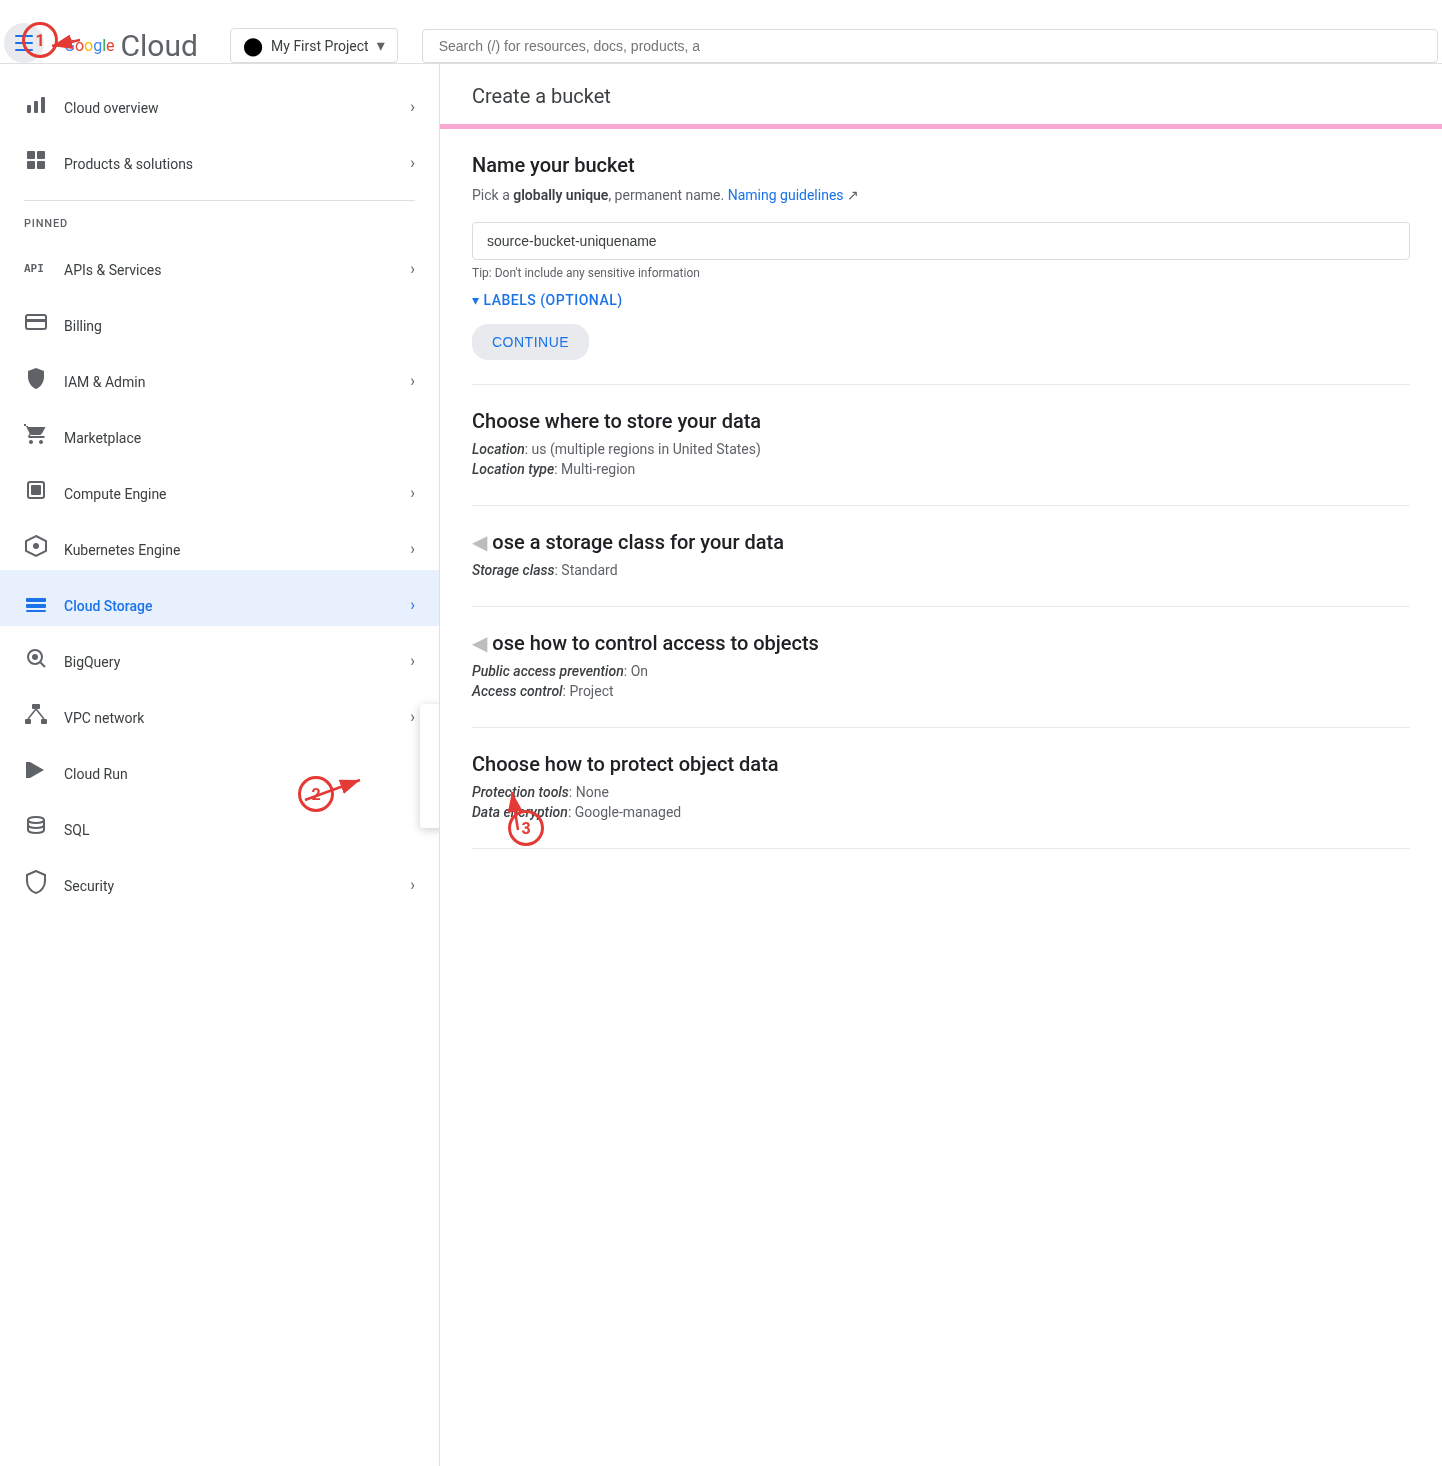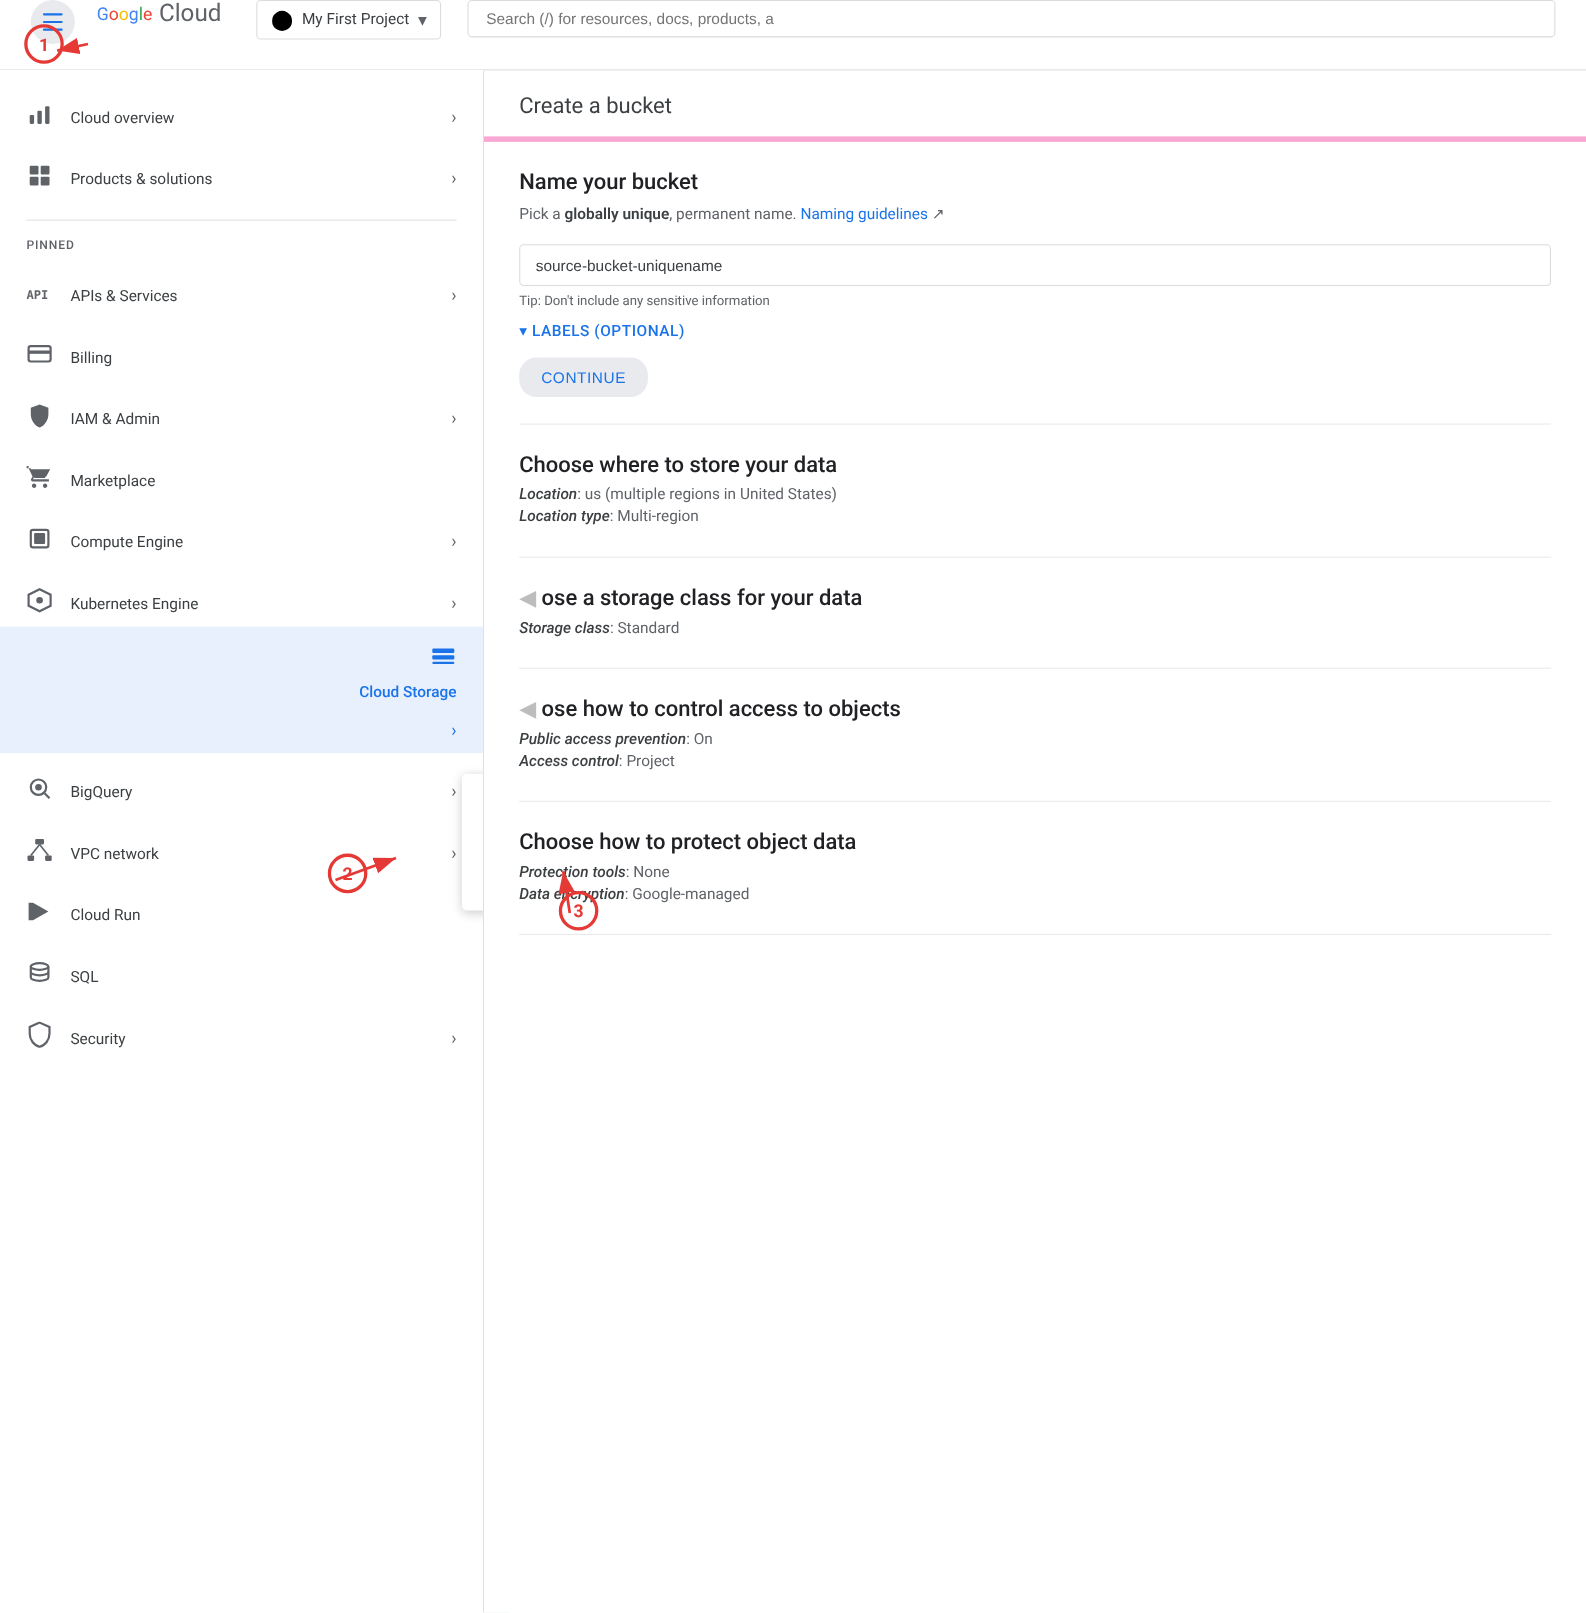--- a/index.html
+++ b/index.html
@@ -1,36 +1,36 @@
 <!DOCTYPE html>
 <html><head>
   <meta charset="utf-8">
   <style>
     * { margin: 0; padding: 0; box-sizing: border-box; }
     body { font-family: 'Google Sans', Roboto, Arial, sans-serif; background: #f8f9fa; width: 1442px; min-height: 1466px; overflow-x: hidden; }
 
     
     .header {
-      display: flex; align-items: flex-start; height: 64px;
+      display: flex; align-items: flex-end; height: 64px;
       background: #fff; border-bottom: 1px solid #e0e0e0;
-      padding: 0 28px; gap: 16px; position: relative; z-index: 100;
+      padding: 0 4px; gap: 16px; position: relative; z-index: 100;
     }
     .hamburger-btn {
       width: 40px; height: 40px; border-radius: 50%; border: none;
       background: #e8eaed; cursor: pointer; display: flex; align-items: center; justify-content: center;
       flex-shrink: 0;
     }
     .hamburger-icon { display: flex; flex-direction: column; gap: 5px; }
     .hamburger-icon span { display: block; width: 18px; height: 2px; background: #1a73e8; border-radius: 1px; }
     .google-cloud-logo { display: flex; align-items: center; gap: 4px; margin-left: 4px; }
     .g-blue { color: #4285f4; }
     .g-red { color: #ea4335; }
     .g-yellow { color: #fbbc04; }
     .g-green { color: #34a853; }
-    .cloud-text { color: #5f6368; font-size: 22px; font-weight: 400; margin-left: 2px; }
+    .cloud-text { color: #5f6368; font-size: 30px; font-weight: 400; margin-left: 2px; }
     .project-selector {
       display: flex; align-items: center; gap: 8px;
       border: 1px solid #dadce0; border-radius: 4px;
       padding: 6px 12px; cursor: pointer; background: #fff;
       margin-left: 16px;
     }
     .project-selector .project-icon { font-size: 18px; }
     .project-selector .project-name { font-size: 14px; color: #3c4043; }
     .project-selector .dropdown-arrow { color: #5f6368; font-size: 16px; }
     .search-bar {
@@ -46,21 +46,21 @@
     .sidebar {
       width: 440px; background: #fff; border-right: 1px solid #e0e0e0;
       flex-shrink: 0; overflow-y: auto; position: relative;
     }
     .sidebar-top { padding: 8px 0; }
     .sidebar-item {
       display: flex; align-items: flex-end; gap: 16px;
       padding: 12px 24px; cursor: pointer; position: relative;
       min-height: 56px;
     }
-    .sidebar-item.active { background: #e8f0fe; flex-direction: column; }
+    .sidebar-item.active { background: #e8f0fe; }
     .sidebar-item .item-icon {
       width: 24px; height: 24px; display: flex; align-items: center; justify-content: center;
       flex-shrink: 0; color: #5f6368; font-size: 20px;
     }
     .sidebar-item.active .item-icon { color: #1a73e8; }
     .sidebar-item .item-label {
       flex: 1; font-size: 14px; color: #3c4043;
     }
     .sidebar-item.active .item-label { color: #1a73e8; font-weight: 500; }
     .sidebar-item .chevron { color: #5f6368; font-size: 16px; }

